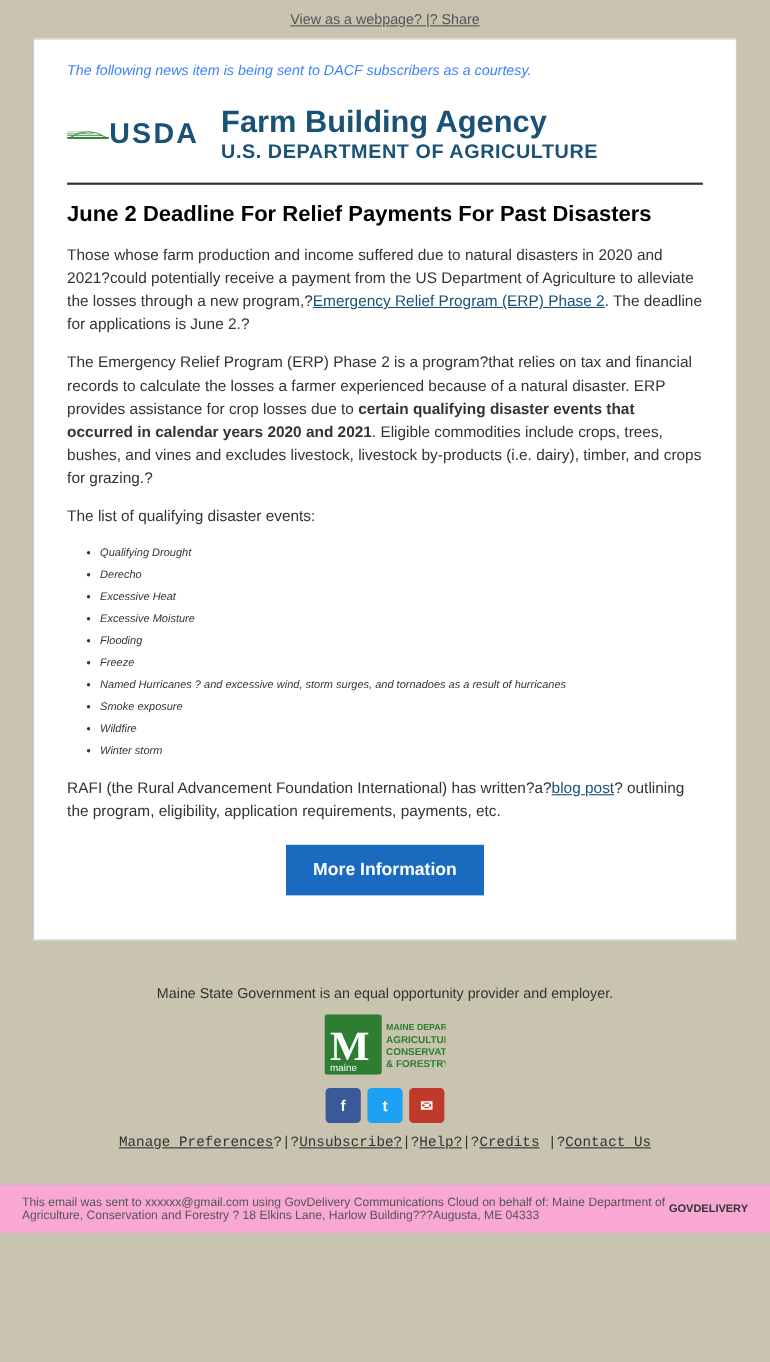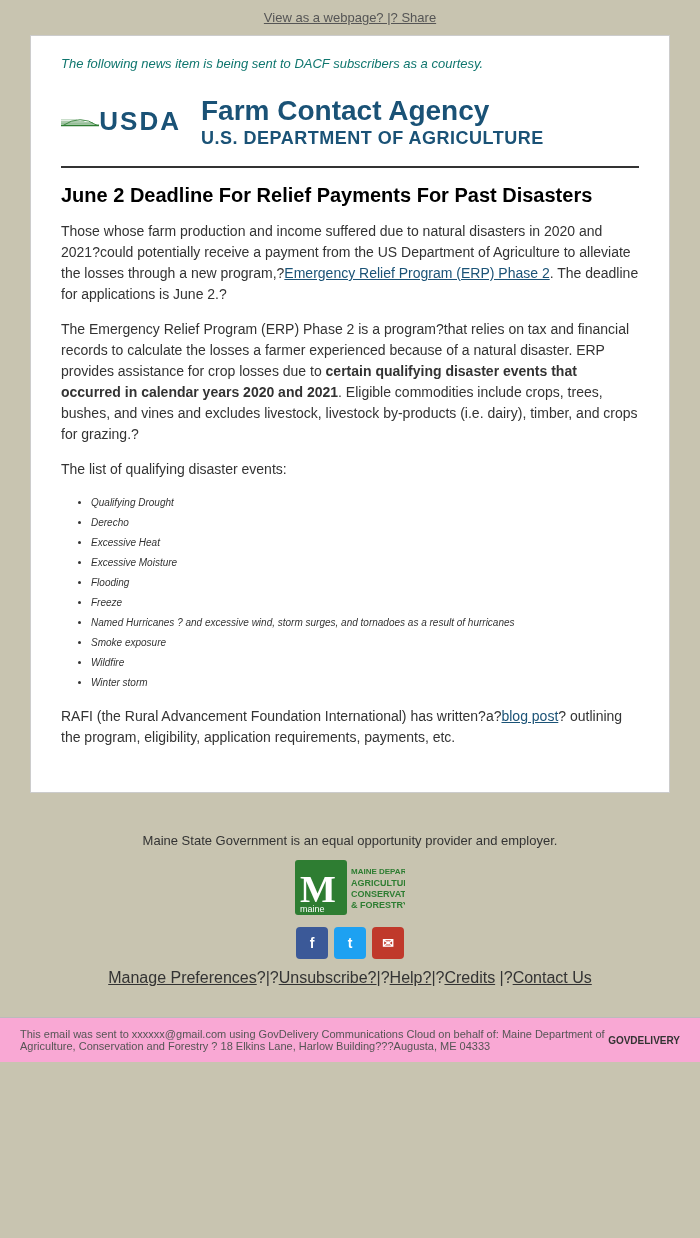--- a/index.html
+++ b/index.html
@@ -22,21 +22,21 @@
     }
     .outer-container {
       margin: 0 30px 20px 30px;
       background: #fff;
       border: 1px solid #ccc;
       padding: 20px 30px 30px 30px;
     }
     .courtesy-text {
       font-style: italic;
       font-size: 13px;
-      color: #0f766e;
+      color: #3b82f6;
       margin-bottom: 18px;
     }
     .logo-section {
       display: flex;
       align-items: center;
       margin-bottom: 16px;
       border-bottom: 2px solid #333;
       padding-bottom: 12px;
     }
     .usda-logo {
@@ -133,22 +133,23 @@
       border-radius: 4px;
       font-size: 14px;
       font-weight: bold;
       color: white;
       text-decoration: none;
     }
     .fb-icon { background: #3b5998; }
     .tw-icon { background: #1da1f2; }
     .em-icon { background: #c0392b; }
     .footer-links {
-      font-size: 16px;
+      font-size: 13px;
       margin: 10px 0;
+      font-family: Liberation Mono, monospace;
     }
     .footer-links a {
       color: #333;
       text-decoration: underline;
     }
     .bottom-bar {
       background: #f9a8d4;
       border-top: 1px solid #bbb;
       padding: 10px 20px;
       font-size: 11px;
@@ -198,21 +199,21 @@
         <rect x="0" y="20" width="90" height="4" fill="#2e7d32"></rect>
         <rect x="0" y="15" width="75" height="3" fill="#2e7d32" opacity="0.7"></rect>
         <rect x="0" y="11" width="55" height="2.5" fill="#2e7d32" opacity="0.5"></rect>
         <rect x="0" y="7" width="38" height="2" fill="#2e7d32" opacity="0.3"></rect>
 
         <path d="M 5 22 Q 45 -5 85 22" fill="none" stroke="#2e7d32" stroke-width="2"></path>
       </svg>
       <span class="usda-letters">USDA</span>
     </div>
     <div>
-      <div class="agency-name">Farm Contact Agency</div>
+      <div class="agency-name">Farm Building Agency</div>
       <div class="dept-name">U.S. DEPARTMENT OF AGRICULTURE</div>
     </div>
   </div>
 
   <div class="article-body">
     <h1 class="article-title">June 2 Deadline For Relief Payments For Past Disasters</h1>
 
     <p>
       <span>Those whose farm production and income suffered due to natural disasters in 2020 and 2021?could potentially receive a payment from the US Department of Agriculture to alleviate the losses through a new program,?</span><a href="#">Emergency Relief Program (ERP) Phase 2</a><span>. The deadline for applications is June 2.?</span>
     </p>
@@ -234,20 +235,21 @@
         <li>Named Hurricanes ? and excessive wind, storm surges, and tornadoes as a result of hurricanes</li>
         <li>Smoke exposure</li>
         <li>Wildfire</li>
         <li>Winter storm</li>
       </ul>
 
     <p>
       <span>RAFI (the Rural Advancement Foundation International) has written?a?</span><a href="#">blog post</a><span>? outlining the program, eligibility, application requirements, payments, etc.</span>
     </p>
 
+    <button class="more-info-btn">More Information</button>
   </div>
 </div>
 
 <div class="footer-section">
   <p>Maine State Government is an equal opportunity provider and employer.</p>
 
   <div class="maine-logo-area">
     <div class="maine-logo-box">
 
       <svg width="110" height="55" viewBox="0 0 110 55" xmlns="http://www.w3.org/2000/svg">

